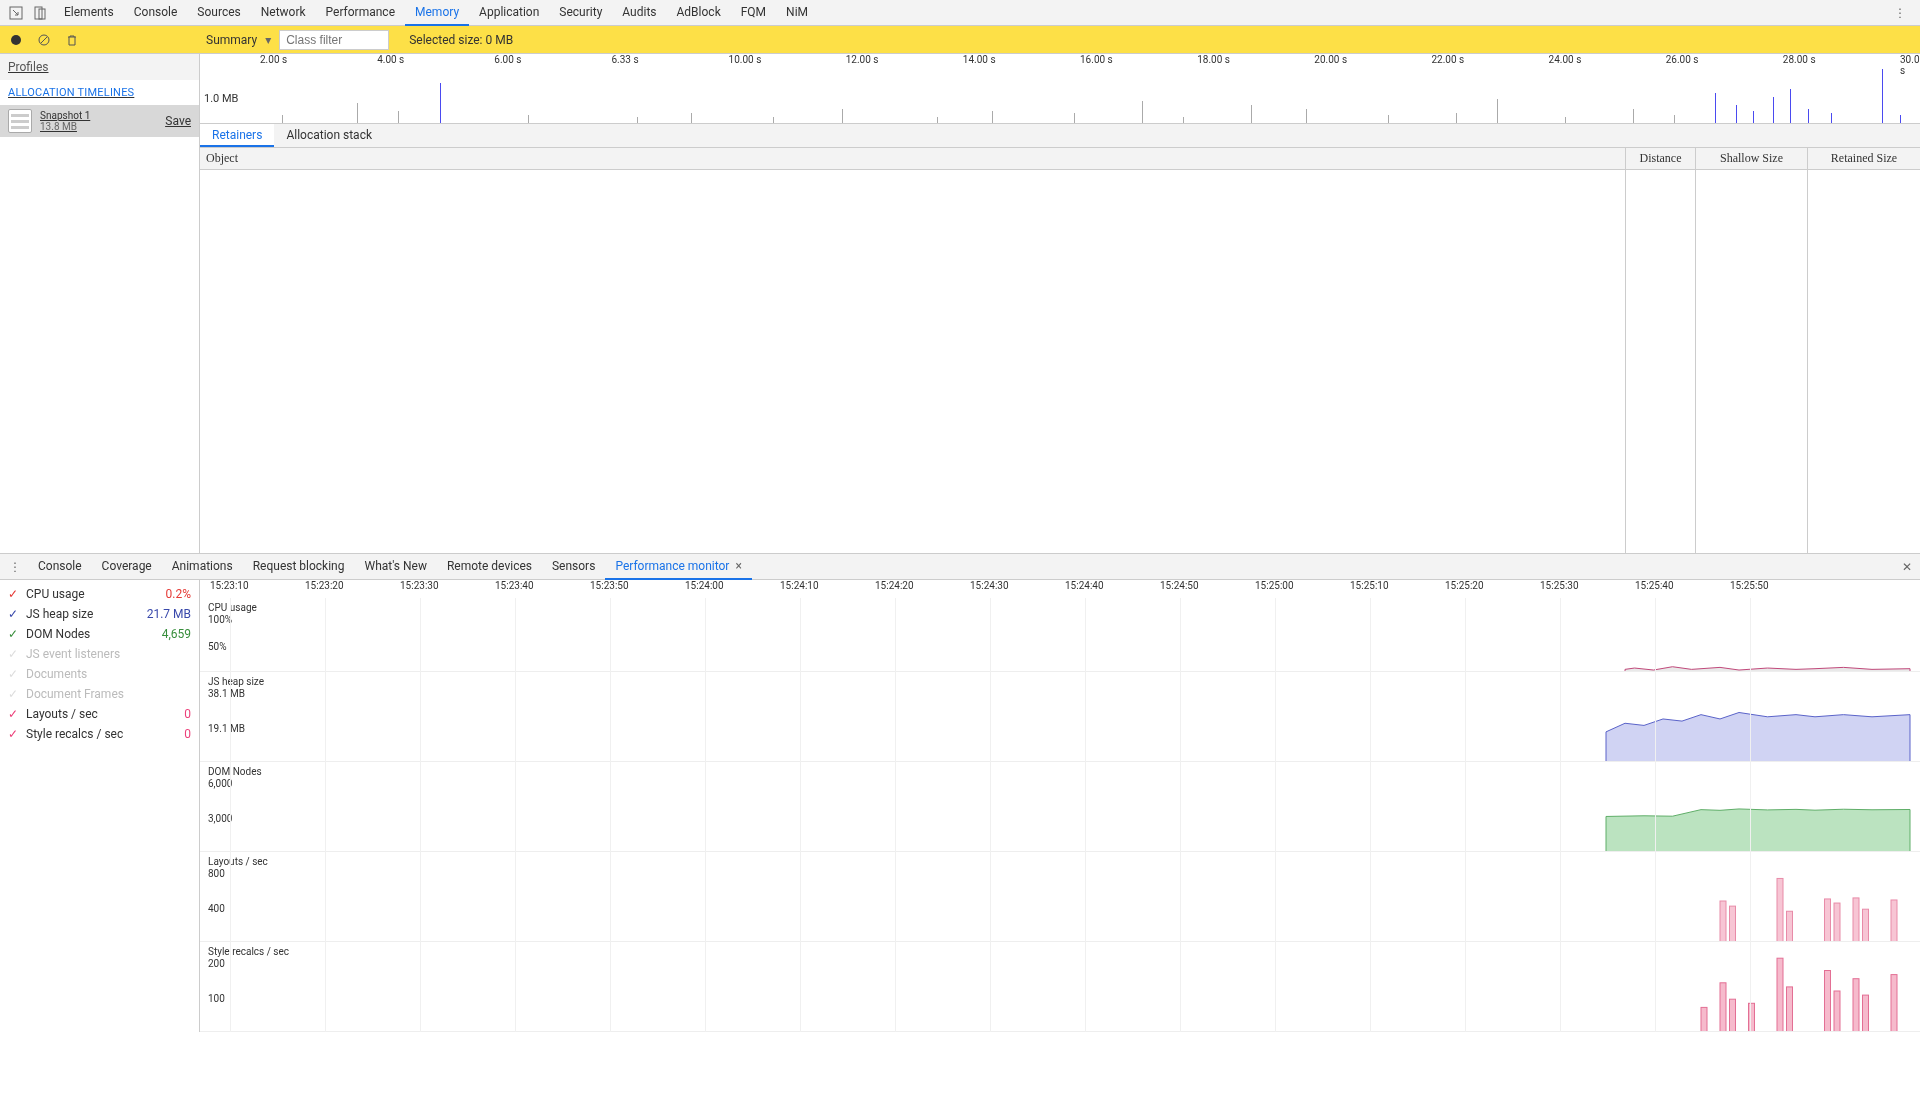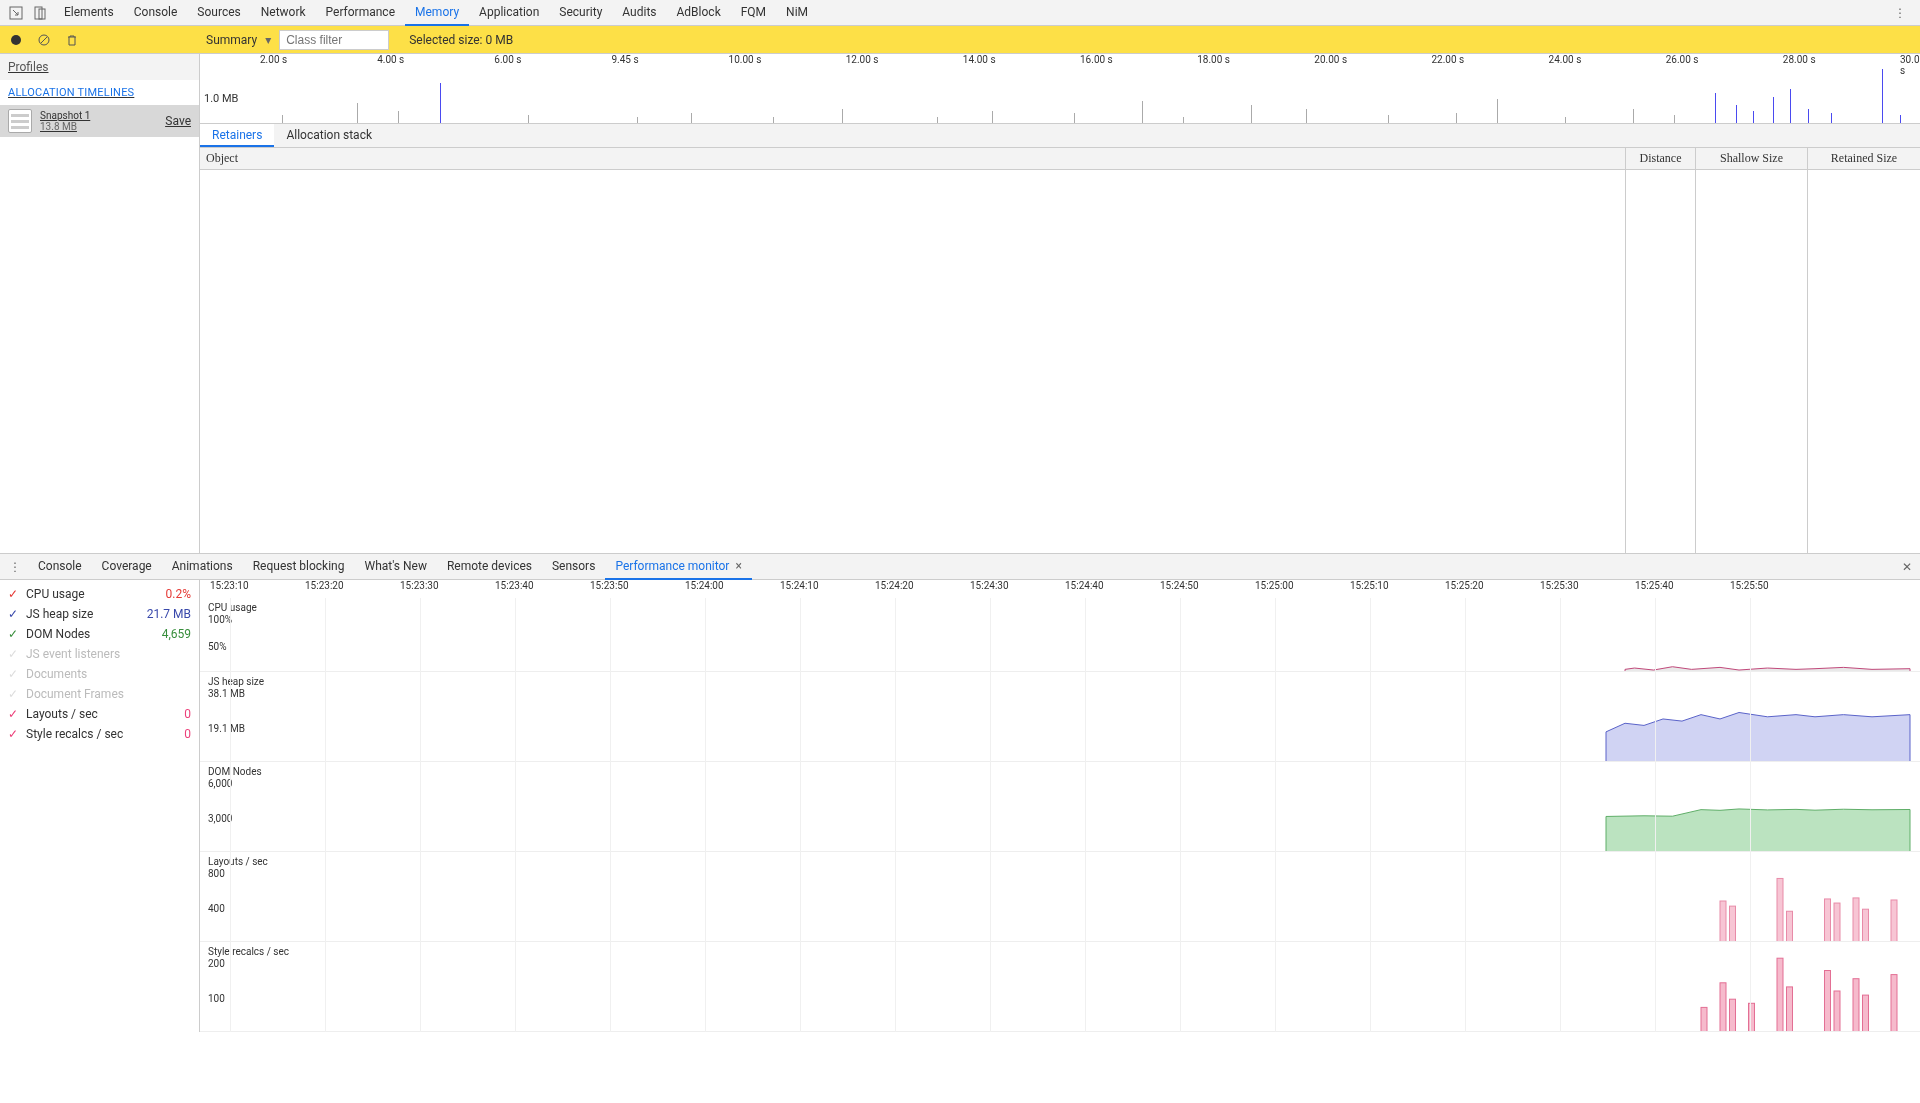--- a/index.html
+++ b/index.html
@@ -327,21 +327,21 @@
         </div>
         <div class="snapshot-save">Save</div>
       </div>
     </div>
     <div class="memory-main">
       <div class="timeline">
         <div class="timeline-ruler" id="timeline-ruler">
             <span style="left: 60px;">2.00 s</span>
             <span style="left: 177.143px;">4.00 s</span>
             <span style="left: 294.286px;">6.00 s</span>
-            <span style="left: 411.429px;">9.45 s</span>
+            <span style="left: 411.429px;">6.33 s</span>
             <span style="left: 528.571px;">10.00 s</span>
             <span style="left: 645.714px;">12.00 s</span>
             <span style="left: 762.857px;">14.00 s</span>
             <span style="left: 880px;">16.00 s</span>
             <span style="left: 997.143px;">18.00 s</span>
             <span style="left: 1114.29px;">20.00 s</span>
             <span style="left: 1231.43px;">22.00 s</span>
             <span style="left: 1348.57px;">24.00 s</span>
             <span style="left: 1465.71px;">26.00 s</span>
             <span style="left: 1582.86px;">28.00 s</span>

